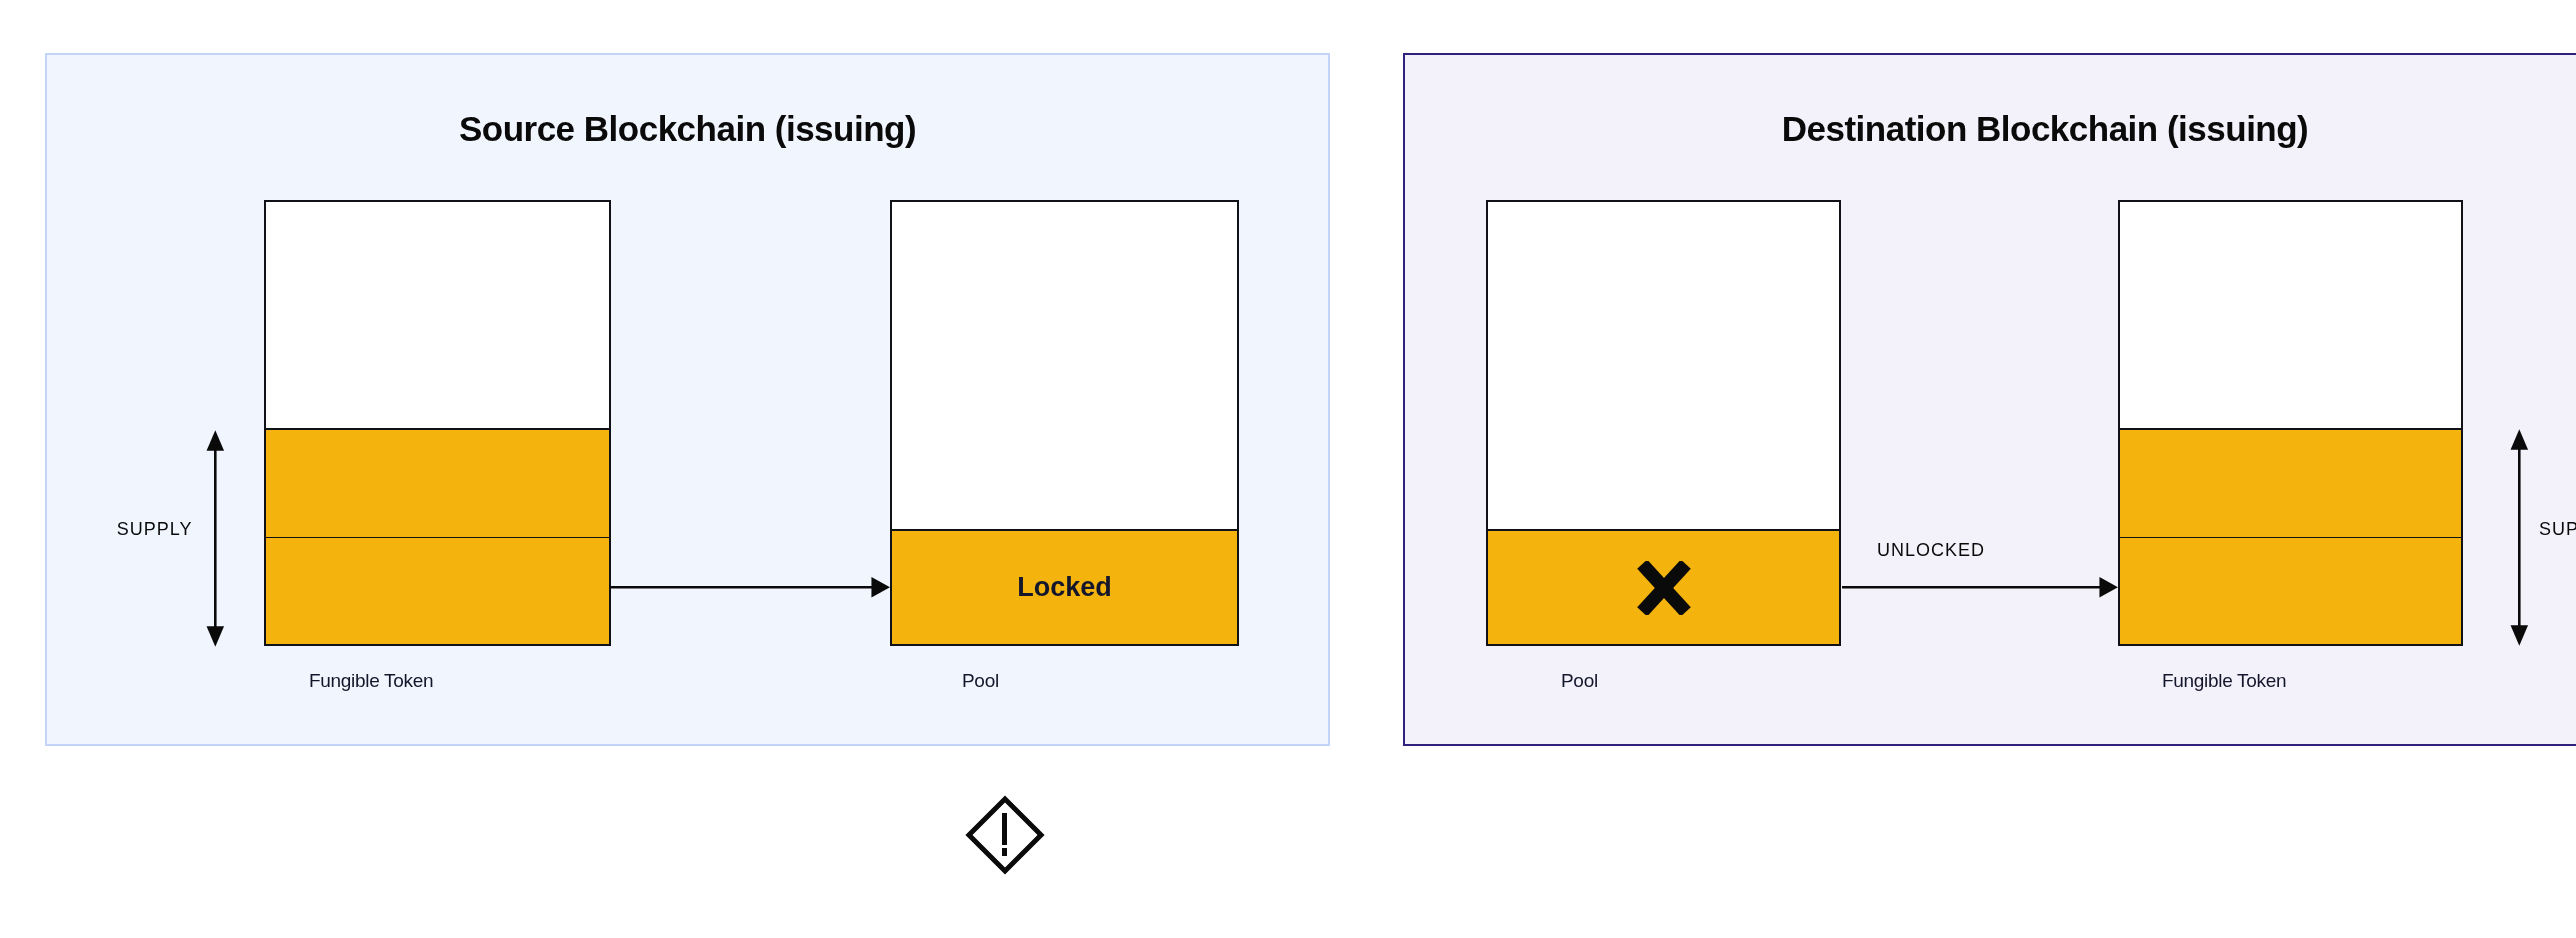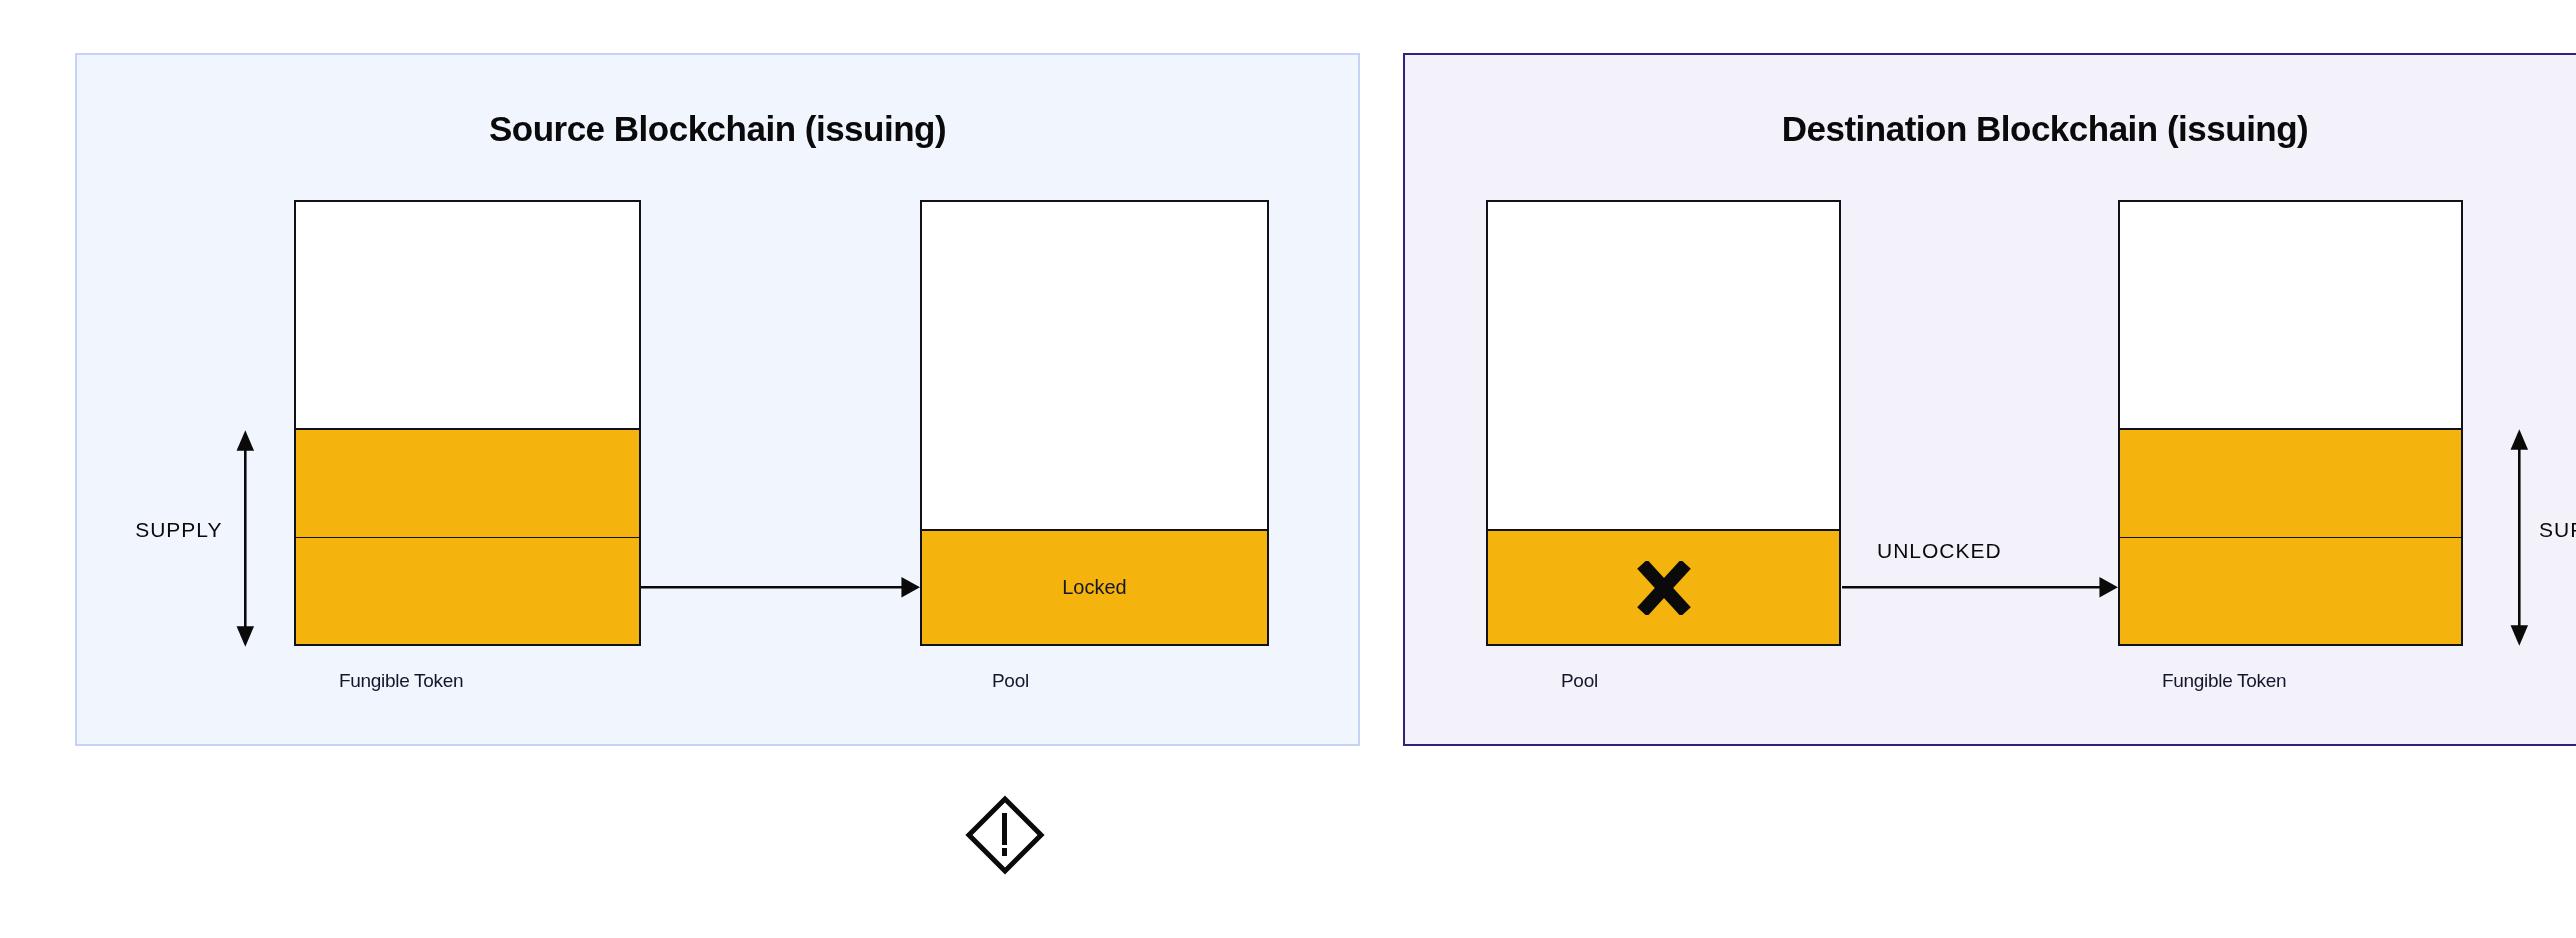--- a/index.html
+++ b/index.html
@@ -3,46 +3,46 @@
 <meta charset="utf-8">
 <style>
   html,body{margin:0;padding:0;background:#ffffff;}
   .canvas{
     position:relative;width:2749px;height:938px;background:#ffffff;overflow:hidden;
     font-family:"Liberation Sans","DejaVu Sans",sans-serif;
     -webkit-font-smoothing:antialiased;
   }
   
   .panel{position:absolute;top:53px;height:693px;box-sizing:border-box;}
-  .panel.left{left:75px;width:1285px;background:var(--left_panel_bg);border:2.1px solid var(--left_panel_border);}
+  .panel.left{left:45px;width:1285px;background:var(--left_panel_bg);border:2.1px solid var(--left_panel_border);}
   .panel.right{left:1403px;width:1284px;background:var(--right_panel_bg);border:2.6px solid var(--right_panel_border);}
   .panel-inner{position:absolute;inset:0;}
   .panel-title{
     position:absolute;top:54px;left:0;right:0;text-align:center;
     font-size:35px;font-weight:700;letter-spacing:-0.5px;color:var(--title_text);
   }
   
   .token-box{
     position:absolute;box-sizing:border-box;background:#ffffff;
     border:2.1px solid var(--box_border);
   }
   .fill{
     position:absolute;left:0;right:0;bottom:0;box-sizing:border-box;
     background:var(--amber);border-top:2.1px solid var(--box_border);
     display:flex;align-items:center;justify-content:center;
   }
   .fill .mid-divider{position:absolute;top:50%;left:0;right:0;border-top:1.5px solid var(--box_border);}
-  .fill-label{font-size:20px;font-weight:400;color:var(--label_text);text-align:right;}
+  .fill-label{font-size:27px;font-weight:700;color:var(--label_text);text-align:right;}
   
   .box-label{
     position:absolute;text-align:left;font-size:19px;font-weight:400;
     color:var(--label_text);letter-spacing:-0.3px;
   }
   .measure-label{
-    position:absolute;font-size:21px;font-weight:400;color:var(--title_text);
+    position:absolute;font-size:18px;font-weight:400;color:var(--title_text);
     letter-spacing:1px;line-height:25px;
   }
   .arrow-svg{position:absolute;display:block;}
   
   .caption-diamond{
     position:absolute;left:977px;top:807px;width:56px;height:56px;box-sizing:border-box;
     border:5.2px solid var(--title_text);background:#ffffff;transform:rotate(45deg);
   }
   .caption-excl{
     position:absolute;left:999px;top:813px;width:10.3px;height:44px;

